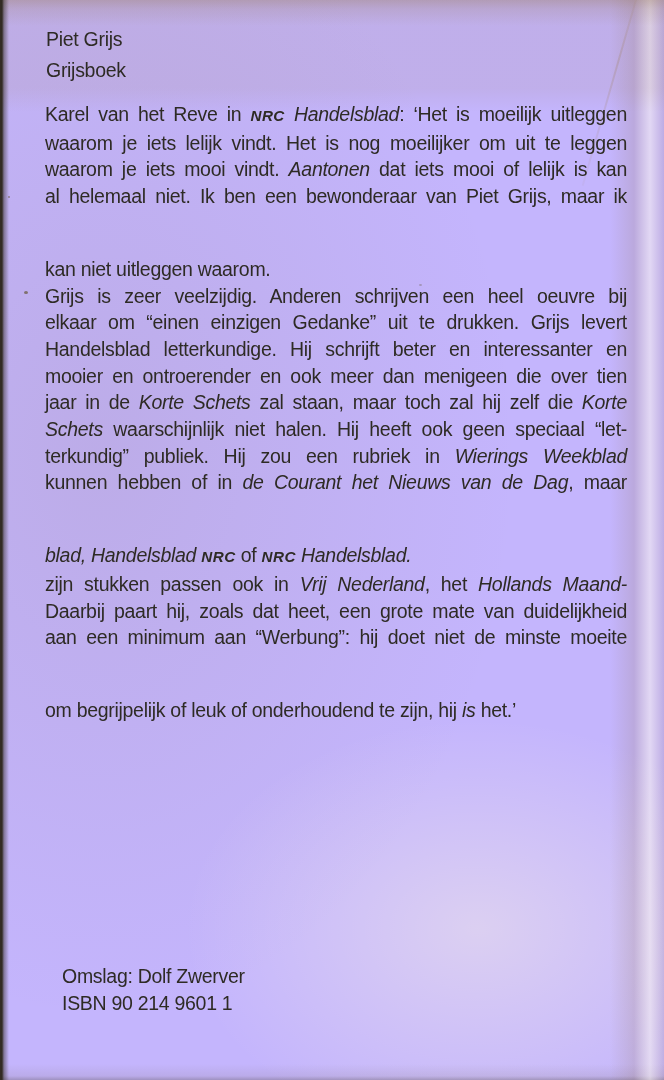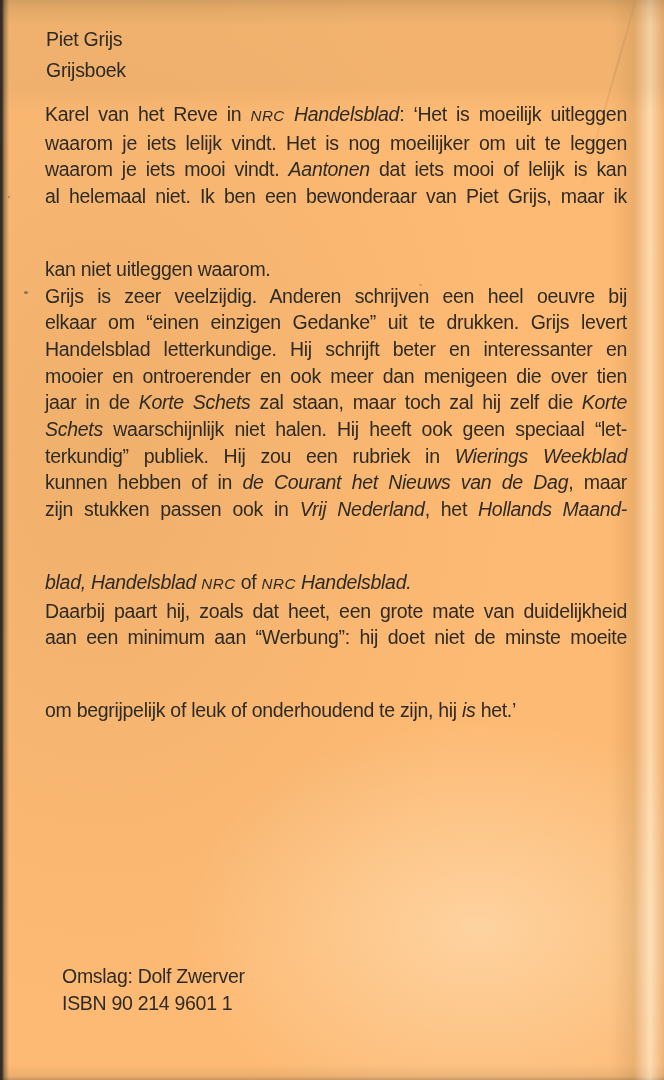--- a/index.html
+++ b/index.html
@@ -1,19 +1,19 @@
 <!DOCTYPE html>
 <html><head>
 <meta charset="utf-8">
 <style>
   html, body { margin: 0; padding: 0; background: #ffffff; }
   .scan {
     position: absolute; left: 0; top: 0;
     width: 664px; height: 1080px;
-    background: #fdba74;
+    background: #c4b5fd;
     overflow: hidden;
     font-family: "Liberation Sans", sans-serif;
     color: #2e2b25;
   }
   
   .paper-texture {
     position: absolute; inset: 0; pointer-events: none;
     background:
       linear-gradient(180deg, rgba(146,112,62,0.30) 0px, rgba(146,112,62,0.14) 9px, rgba(146,112,62,0.0) 26px),
       linear-gradient(180deg, rgba(155,120,70,0.10) 88px, rgba(155,120,70,0.0) 112px),
@@ -40,21 +40,21 @@
     position: absolute; left: 46px; top: 24px;
     font-size: 19.5px; line-height: 30.5px; letter-spacing: -0.015em;
   }
   .review-text {
     position: absolute; left: 45px; top: 101px; width: 582px;
     font-size: 19.5px; line-height: 26.7px; letter-spacing: -0.015em;
   }
   .line { text-align: justify; text-align-last: justify; }
   .line.last { text-align: left; text-align-last: left; margin-top: 46px; }
   .it { font-style: italic; }
-  .sc { font-style: italic; font-size: 0.78em; letter-spacing: 0.03em; }
+  .sc { font-style: italic; font-size: 0.78em; letter-spacing: 0.03em; font-weight: bold; }
   .cover-footer {
     position: absolute; left: 46px; top: 963px;
     font-size: 19.5px; line-height: 27px; letter-spacing: -0.015em; margin-left: 16px;
   }
 </style>
 </head>
 <body>
 
 <div class="scan">
   <div class="paper-texture"></div>
@@ -79,22 +79,22 @@
       </div>
       <div>
         <div class="line"><span>Grijs is zeer veelzijdig. Anderen schrijven een heel oeuvre bij</span></div>
         <div class="line"><span>elkaar om “einen einzigen Gedanke” uit te drukken. Grijs levert</span></div>
         <div class="line"><span>Handelsblad letterkundige. Hij schrijft beter en interessanter en</span></div>
         <div class="line"><span>mooier en ontroerender en ook meer dan menigeen die over tien</span></div>
         <div class="line"><span>jaar in de </span><span class="it">Korte Schets</span><span> zal staan, maar toch zal hij zelf die </span><span class="it">Korte</span></div>
         <div class="line"><span class="it">Schets</span><span> waarschijnlijk niet halen. Hij heeft ook geen speciaal “let-</span></div>
         <div class="line"><span>terkundig” publiek. Hij zou een rubriek in </span><span class="it">Wierings Weekblad</span></div>
         <div class="line"><span>kunnen hebben of in </span><span class="it">de Courant het Nieuws van de Dag</span><span>, maar</span></div>
+        <div class="line last"><span class="it">blad, Handelsblad </span><span class="sc">NRC</span><span> of </span><span class="sc">NRC</span><span> </span><span class="it">Handelsblad.</span></div>
         <div class="line"><span>zijn stukken passen ook in </span><span class="it">Vrij Nederland</span><span>, het </span><span class="it">Hollands Maand-</span></div>
-        <div class="line last"><span class="it">blad, Handelsblad </span><span class="sc">NRC</span><span> of </span><span class="sc">NRC</span><span> </span><span class="it">Handelsblad.</span></div>
       </div>
       <div>
         <div class="line"><span>Daarbij paart hij, zoals dat heet, een grote mate van duidelijkheid</span></div>
         <div class="line"><span>aan een minimum aan “Werbung”: hij doet niet de minste moeite</span></div>
         <div class="line last"><span>om begrijpelijk of leuk of onderhoudend te zijn, hij </span><span class="it">is</span><span> het.’</span></div>
       </div>
     </div>
 
   <div class="cover-footer">
     <div>Omslag: Dolf Zwerver</div>

